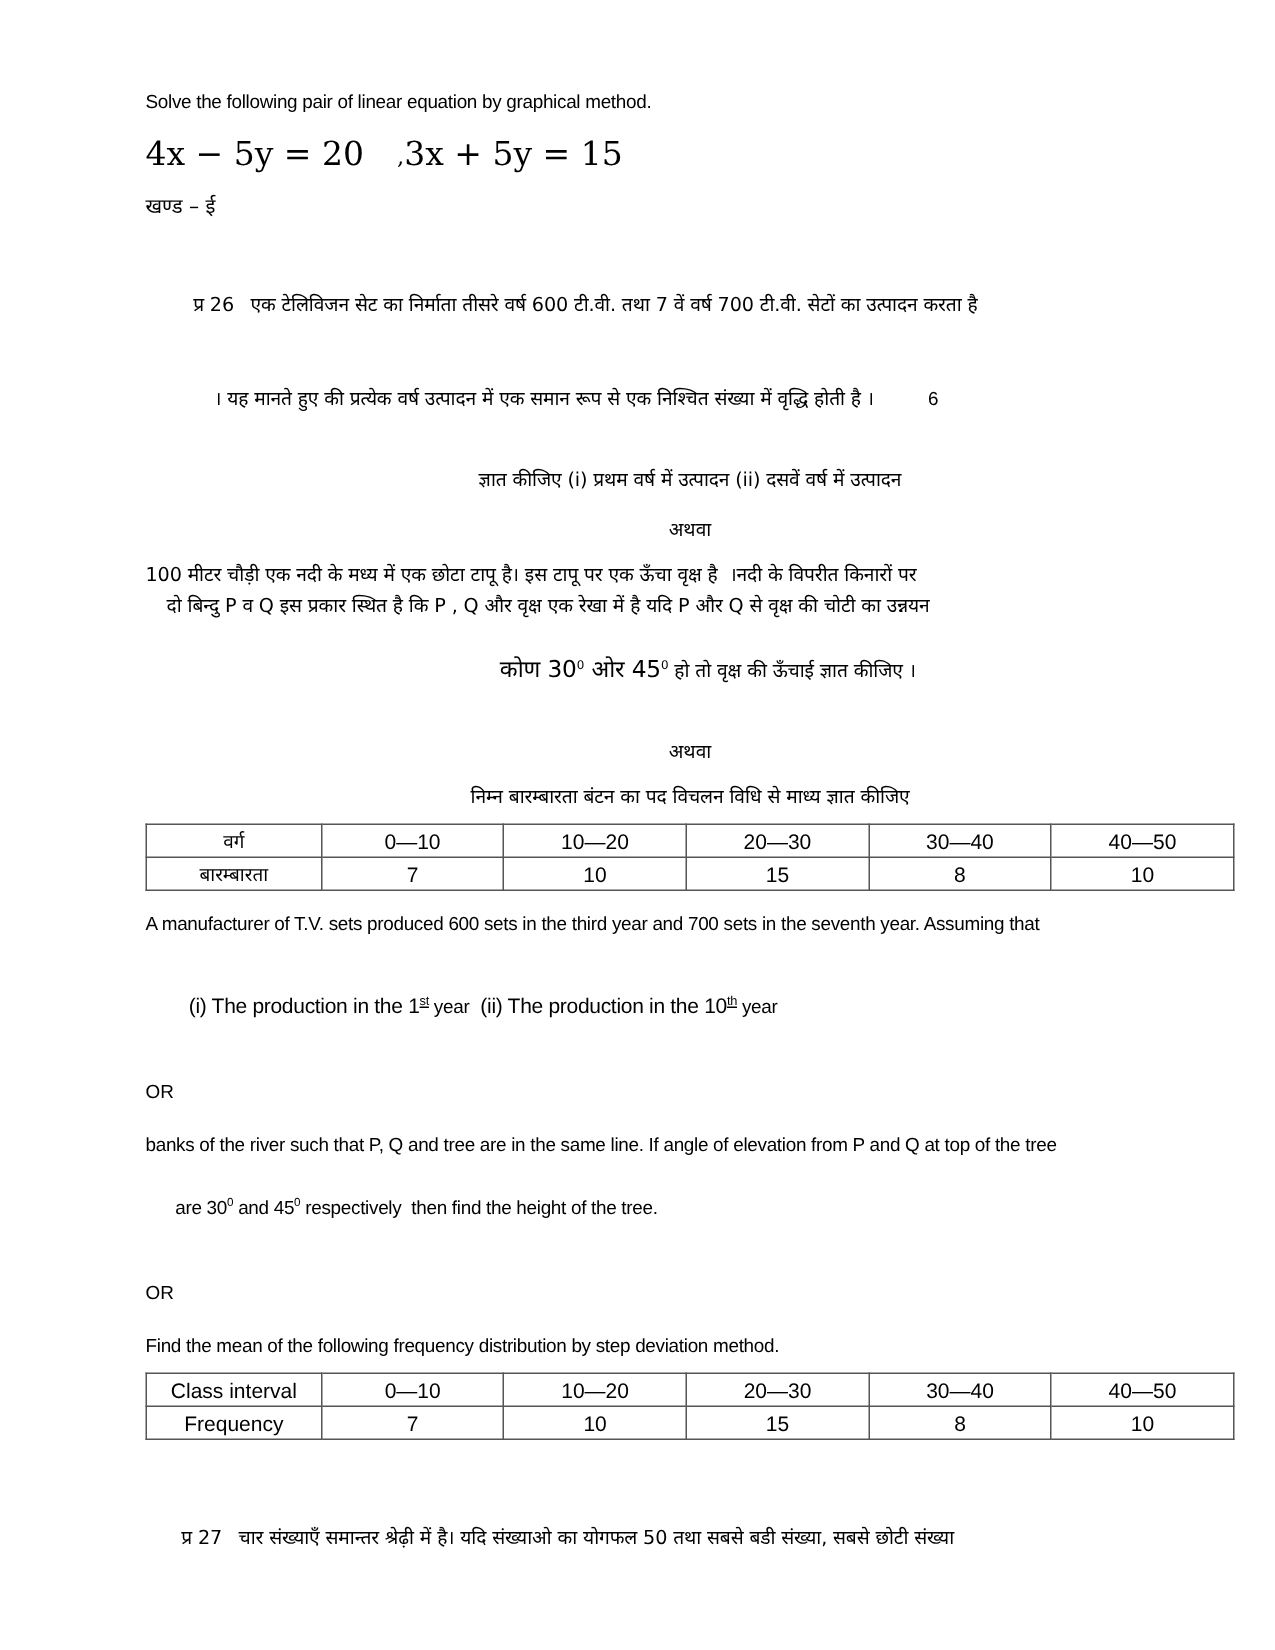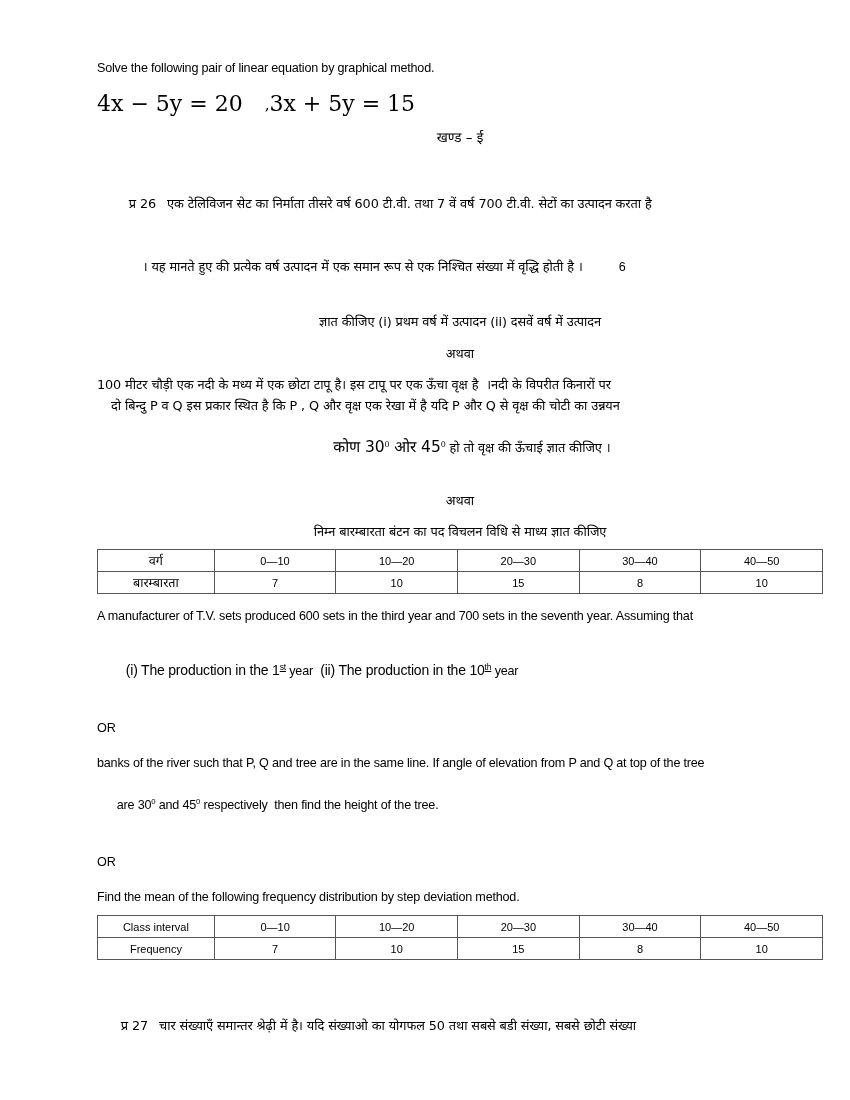--- a/index.html
+++ b/index.html
@@ -70,42 +70,41 @@
   }
   sup.ord {
     font-size: 0.68em;
     vertical-align: super;
     line-height: 0;
     text-decoration: underline;
   }
 
   
   .section-head {
-    text-align: center;
     font-family: "DejaVu Sans", sans-serif;
     font-size: 13.5px;
   }
 
   
   .qrow {
     position: relative;
   }
 
   
   table.freq {
     border-collapse: collapse;
     table-layout: fixed;
     border: 1.4px solid #555;
   }
   table.freq td {
     border: 1.1px solid #555;
     text-align: center;
     height: 21px;
     padding: 0 2px;
-    font-size: 11px;
+    font-size: 14px;
     font-family: "Liberation Sans", sans-serif;
     white-space: nowrap;
   }
   table.freq td.hicell {
     font-family: "DejaVu Sans", sans-serif;
     font-size: 12.6px;
   }
   .tbl-wrap-hi { margin-left: 0px; }
   .tbl-wrap-en { margin-left: 0px; }
 

